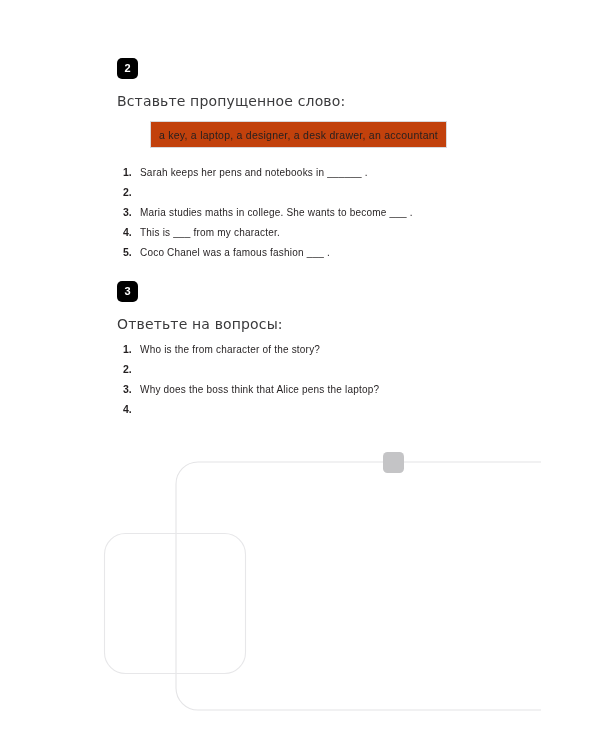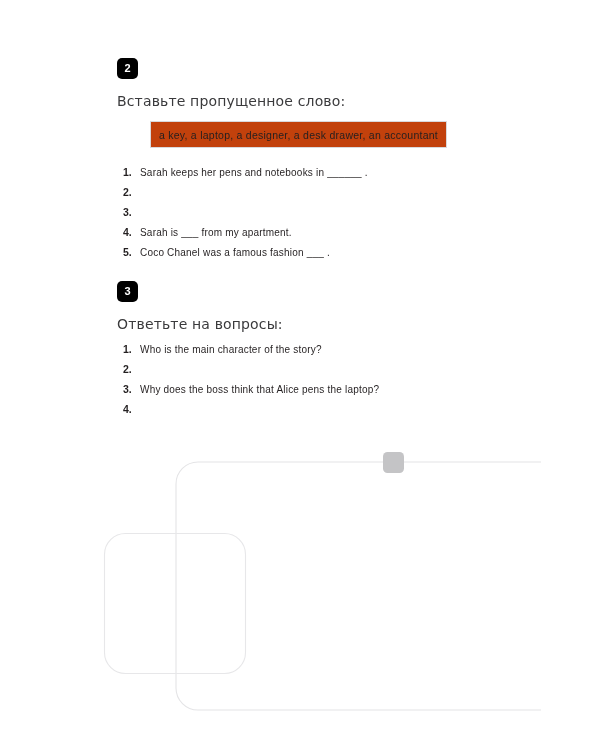--- a/index.html
+++ b/index.html
@@ -139,40 +139,41 @@
   <ol class="qlist" id="list-2">
     <li class="qitem">
       <span class="qnum">1.</span>
       <span class="qtext">Sarah keeps her pens and notebooks in ______ .</span>
     </li>
     <li class="qitem">
       <span class="qnum">2.</span>
     </li>
     <li class="qitem">
       <span class="qnum">3.</span>
+      <span class="qtext">Maria studies maths in college. She wants to become ___ .</span>
     </li>
     <li class="qitem">
       <span class="qnum">4.</span>
-      <span class="qtext">Sarah is ___ from my apartment.</span>
+      <span class="qtext">This is ___ from my character.</span>
     </li>
     <li class="qitem">
       <span class="qnum">5.</span>
       <span class="qtext">Coco Chanel was a famous fashion ___ .</span>
     </li>
   </ol>
 
   <div class="section" id="section-3">
     <div class="badge">3</div>
     <div class="prompt">Ответьте на вопросы:</div>
   </div>
 
   <ol class="qlist" id="list-3">
     <li class="qitem">
       <span class="qnum">1.</span>
-      <span class="qtext">Who is the main character of the story?</span>
+      <span class="qtext">Who is the from character of the story?</span>
     </li>
     <li class="qitem">
       <span class="qnum">2.</span>
     </li>
     <li class="qitem">
       <span class="qnum">3.</span>
       <span class="qtext">Why does the boss think that Alice pens the laptop?</span>
     </li>
     <li class="qitem">
       <span class="qnum">4.</span>

